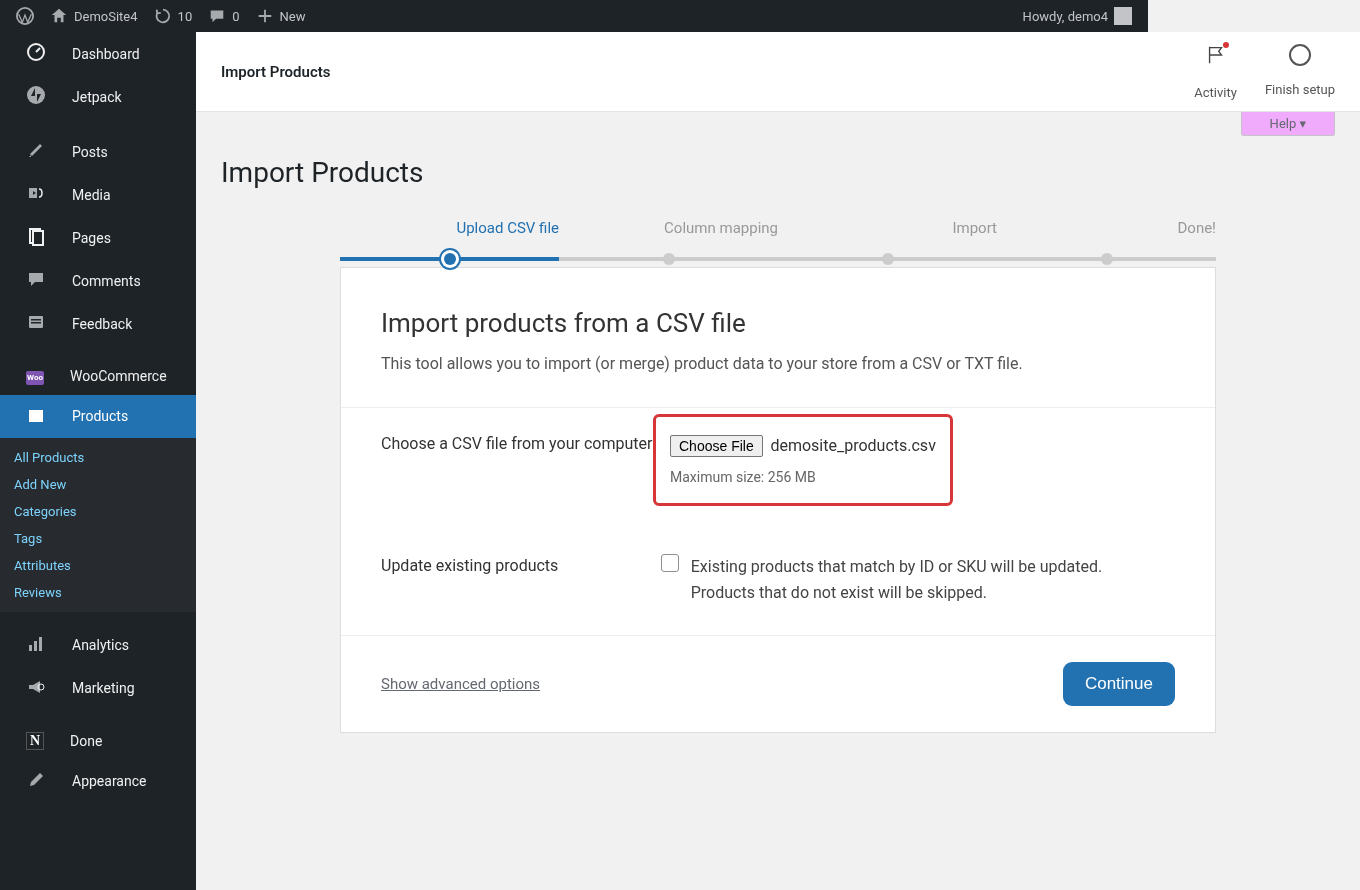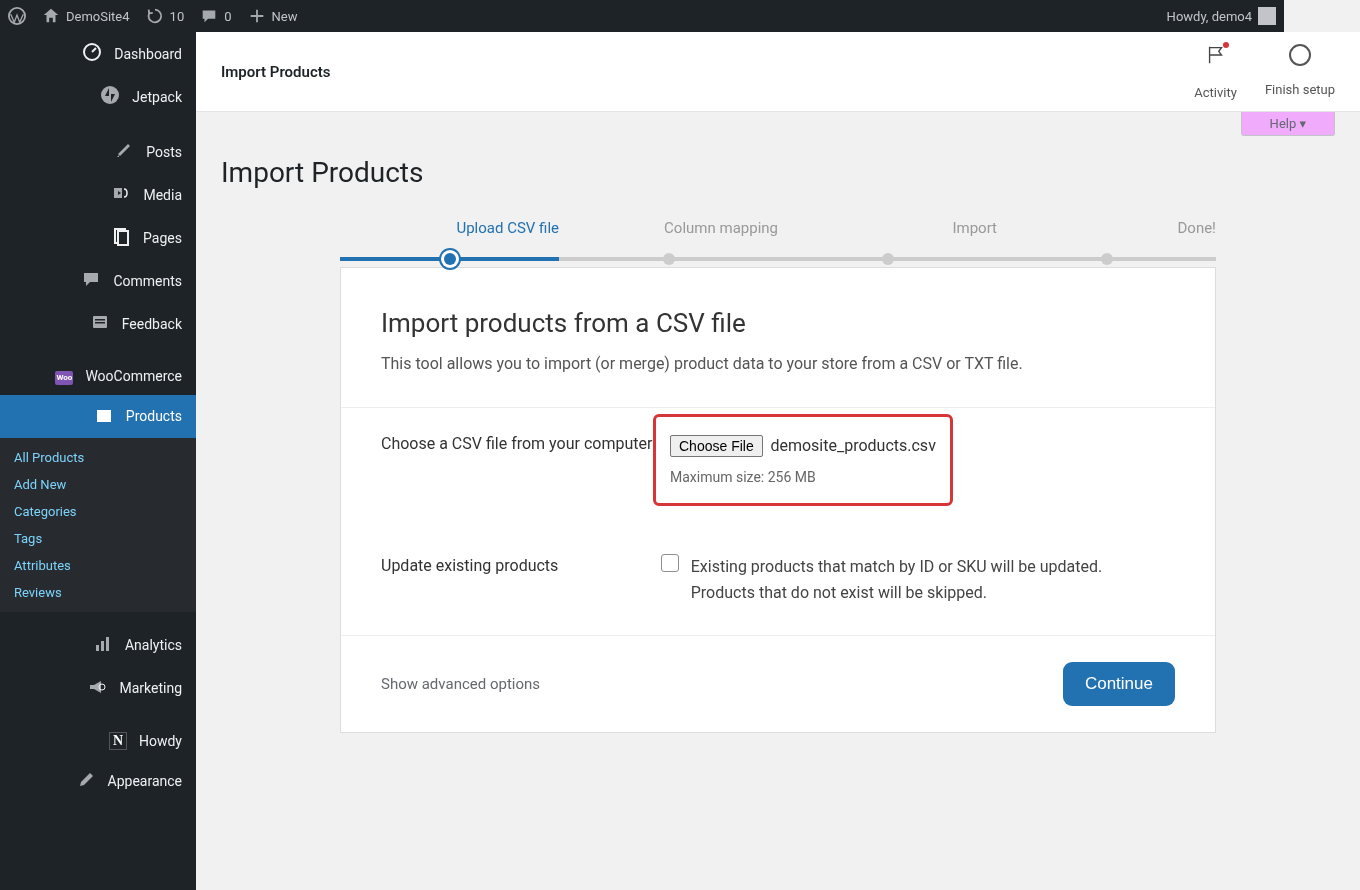--- a/index.html
+++ b/index.html
@@ -11,23 +11,23 @@
     overflow: hidden;
   }
 
   
   .adminbar {
     height: 32px;
     background: #1d2327;
     color: #c3c4c7;
     display: flex;
     align-items: center;
-    padding: 0 0;
+    padding: 0 8px;
     position: relative;
-    width: 1284px;
+    width: 1148px;
   }
   .adminbar .ab-item {
     display: inline-flex;
     align-items: center;
     padding: 0 8px;
     color: #c3c4c7;
     font-size: 13px;
     gap: 6px;
     height: 32px;
   }
@@ -42,26 +42,25 @@
     left: 0;
     width: 196px;
     bottom: 0;
     background: #1d2327;
     color: #f0f0f1;
     overflow-y: auto;
   }
   .menu-item {
     display: flex;
     align-items: center;
-    gap: 12px;
-    padding: 10px 14px;
+    gap: 26px;
+    padding: 10px 26px;
     color: #f0f0f1;
     font-size: 14px;
     cursor: pointer;
-    justify-content: flex-end;
   }
   .menu-item.current {
     background: #2271b1;
     color: #fff;
     position: relative;
   }
   .menu-item.current::after {
     content: "";
     position: absolute;
     right: -8px;
@@ -269,20 +268,21 @@
   }
   .chk-text { display:inline-block; width: 460px; vertical-align: top; line-height:1.6; font-size:16px; color:#444;}
   .wc-card-footer {
     border-top:1px solid #eee;
     padding: 26px 40px;
     display:flex;
     align-items:center;
   }
   .adv-link {
     color: #646970;
+    text-decoration: underline;
     font-size: 15px;
     cursor:pointer;
   }
   .continue-btn {
     margin-left:auto;
     background:#2271b1;
     color:#fff;
     border:none;
     border-radius:9px;
     padding: 12px 22px;
@@ -415,21 +415,21 @@
     <div class="menu-item">
       <span><svg class="menu-icon" viewBox="0 0 20 20">
           <path d="M3 8 L3 12 L7 12 L14 16 L14 4 L7 8 Z"></path>
           <circle cx="15" cy="10" r="3" fill="none" stroke="currentColor"></circle>
         </svg></span>
       <span>Marketing</span>
     </div>
     <div class="menu-sep"></div>
     <div class="menu-item">
       <span><span class="neve-badge">N</span></span>
-      <span>Howdy</span>
+      <span>Done</span>
     </div>
     <div class="menu-item">
       <span><svg class="menu-icon" viewBox="0 0 20 20">
           <path d="M14 3 L17 6 L8 15 L4 16 L5 12 Z"></path>
         </svg></span>
       <span>Appearance</span>
     </div>
   </div>
 
 <div class="content">

